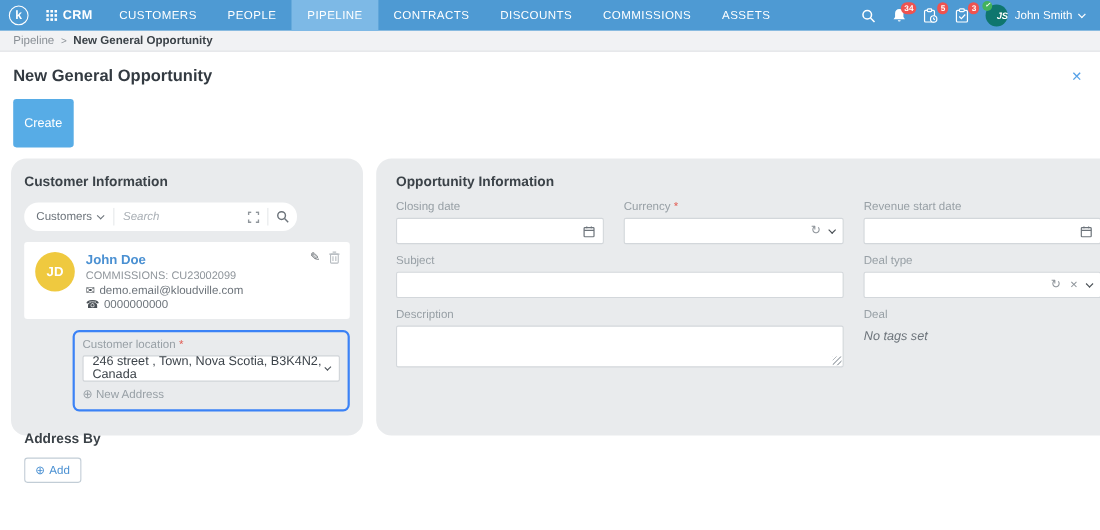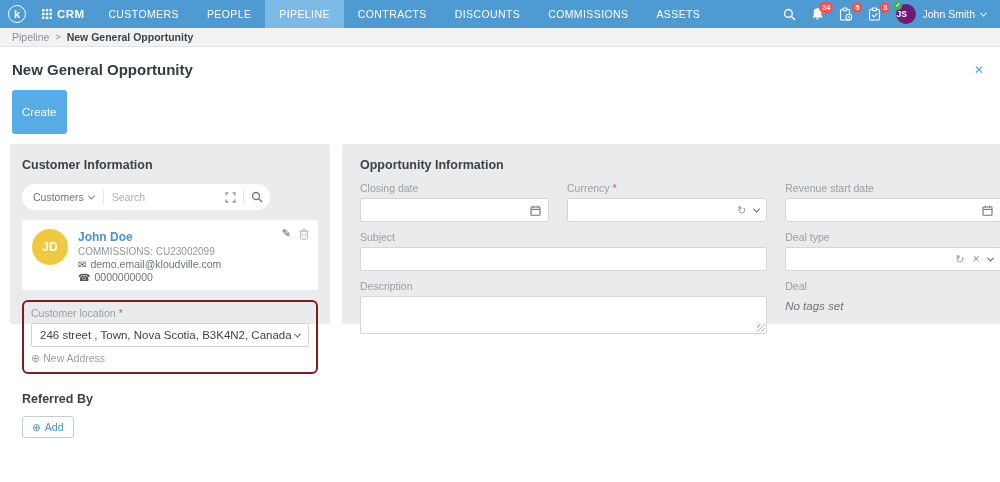--- a/index.html
+++ b/index.html
@@ -15,22 +15,22 @@
     font-size:11.5px; font-weight:bold; letter-spacing:.4px; cursor:pointer; }
   .nav-items { display:flex; height:28px; }
   .navitem { font-size:10.5px; letter-spacing:.4px; line-height:28px; padding:0 14px;
     cursor:pointer; white-space:nowrap; }
   .navitem.active { background:#7db9e6; }
   .nav-right { margin-left:auto; display:flex; align-items:center; gap:15px; margin-right:14px; }
   .icon-btn { position:relative; display:flex; align-items:center; cursor:pointer; }
   .badge { position:absolute; top:-5px; right:-9px; background:#ef5350; color:#fff;
     font-size:7.5px; line-height:9px; padding:1px 3px; border-radius:7px; font-weight:bold; }
   .user { display:flex; align-items:center; gap:6px; cursor:pointer; }
-  .avatar-sm { position:relative; width:20px; height:20px; border-radius:50%; background:#701a75;
-    color:#fff; font-size:8.5px; font-weight:bold; display:flex; align-items:center; justify-content:flex-start; }
+  .avatar-sm { position:relative; width:20px; height:20px; border-radius:50%; background:#0f766e;
+    color:#fff; font-size:8.5px; font-weight:bold; display:flex; align-items:center; justify-content:flex-end;font-style:italic; }
   .online { position:absolute; top:-3px; left:-3px; width:9px; height:9px; border-radius:50%;
     background:#43b25c; color:#fff; font-size:6px; line-height:9px; text-align:center; }
   .user-name { font-size:10.5px; }
   .chev { display:inline-block; width:5px; height:5px; border-right:1.5px solid currentColor;
     border-bottom:1.5px solid currentColor; transform:rotate(45deg) translate(-1px,-1px); }
 
   
   .breadcrumb { height:19px; background:#f1f2f4; border-bottom:1px solid #e1e3e5;
     display:flex; align-items:center; gap:6px; padding-left:12px; font-size:10.5px; }
   .bc-parent { color:#8a9096; cursor:pointer; }
@@ -39,50 +39,50 @@
 
   
   .title-row { display:flex; align-items:center; justify-content:space-between; padding:14px 16px 0 12px; }
   .page-title { font-size:15px; font-weight:bold; color:#333a41; }
   .close-x { color:#55a1e8; font-size:12px; cursor:pointer; }
   .create-btn { margin:12px 0 0 12px; background:#57ace6; color:#fff; border:none; border-radius:3px;
     font-size:11.5px; padding:16px 10px; cursor:pointer; font-family:inherit; }
 
   
   .panels { display:flex; gap:12px; margin:10px 28px 0 10px; }
-  .panel { background:#e9ebed; border-radius:3px; height:180px; }
+  .panel { background:#e9ebed; border-radius:14px; height:252px; }
   .panel h2 { font-size:12.5px; font-weight:bold; color:#3b4248; }
   .panel-left { flex:0 0 320px; padding:14px 12px; }
   .panel-right { flex:1; padding:14px 18px; }
 
   
   .searchpill { margin-top:12px; width:248px; height:26px; background:#fff; border-radius:13px;
     display:flex; align-items:center; font-size:10.5px; color:#6d747b; }
   .pill-entity { display:flex; align-items:center; gap:5px; padding:0 9px 0 11px; cursor:pointer;
     border-right:1px solid #e6e8ea; height:16px; }
   .pill-input { flex:1; border:none; outline:none; font-family:inherit; font-size:10.5px;
-    padding:0 8px; color:#3c434a; min-width:0; background:transparent; }
+    padding:0 8px; color:#3c434a; min-width:0; background:transparent;font-style:italic; }
   .pill-input::placeholder { color:#a8aeb4; }
   .pill-ic { padding:0 7px; display:flex; align-items:center; cursor:pointer; height:16px; }
   .pill-ic.bordered { border-left:1px solid #e6e8ea; }
 
   
   .card { position:relative; margin-top:10px; background:#fff; border-radius:3px; padding:7px 10px;
     display:flex; gap:10px; }
   .avatar-lg { flex:0 0 36px; width:36px; height:36px; border-radius:50%; background:#efc93f;
     color:#fff; font-weight:bold; font-size:12px; display:flex; align-items:center; justify-content:center; margin-top:2px; }
   .cust-name { font-size:12px; font-weight:bold; color:#4a90d2; text-decoration:none; cursor:pointer; }
   .cust-id { font-size:10px; color:#8f959b; margin-top:1px; }
   .cust-row { font-size:10.5px; color:#6d747b; margin-top:1px; display:flex; align-items:center; gap:4px; }
   .cust-row .g { font-size:10px; color:#4a5056; }
   .card-actions { position:absolute; top:7px; right:9px; display:flex; gap:8px; align-items:center; }
   .pencil { font-size:11px; color:#5a6066; cursor:pointer; }
 
   
-  .highlight { margin-top:10px; border:2px solid #7f1d1d; border-radius:6px; padding:5px 7px 7px; }
+  .highlight { margin-top:10px; border:2px solid #3b82f6; border-radius:6px; padding:5px 7px 7px;margin-left:44px; }
   .field-label { font-size:10.5px; color:#98a0a6; }
   .req { color:#e25950; margin-left:3px; }
   .select-box { margin-top:4px; background:#fff; border:1px solid #cfd3d7; border-radius:2px;
     height:24px; display:flex; align-items:center; padding:0 8px; font-size:11.5px; color:#3c434a; cursor:pointer; }
   .select-box .chev { margin-left:auto; color:#4a5056; }
   .new-addr { margin-top:5px; text-align:left; font-size:10.5px; color:#98a0a6; cursor:pointer; }
   .new-addr .plus { font-size:11px; margin-right:3px; }
 
   .referred { margin-top:18px; }
   .add-btn { margin-top:10px; display:inline-flex; align-items:center; gap:4px; background:rgba(255,255,255,.55);
@@ -279,21 +279,21 @@
         </div>
         <div class="select-box">
           <span>246 street , Town, Nova Scotia, B3K4N2, Canada</span>
           <i class="chev"></i>
         </div>
         <div class="new-addr">
           <span class="plus">⊕</span><span>New Address</span>
         </div>
       </div>
 
-      <h2 class="referred">Referred By</h2>
+      <h2 class="referred">Address By</h2>
       <button class="add-btn">
         <span>⊕</span>
         <span>Add</span>
       </button>
     </section>
 
     <section class="panel panel-right">
       <h2>Opportunity Information</h2>
 
       <div class="opp-grid">

